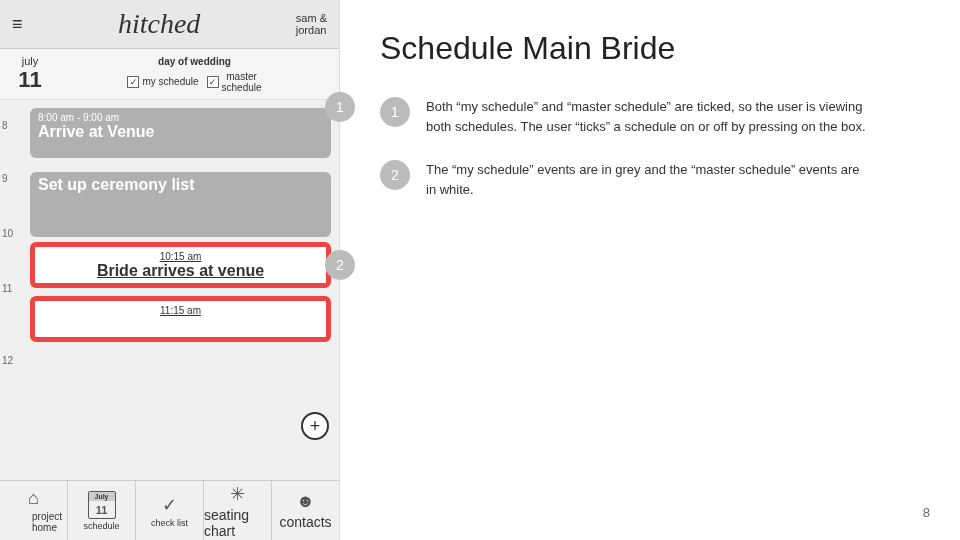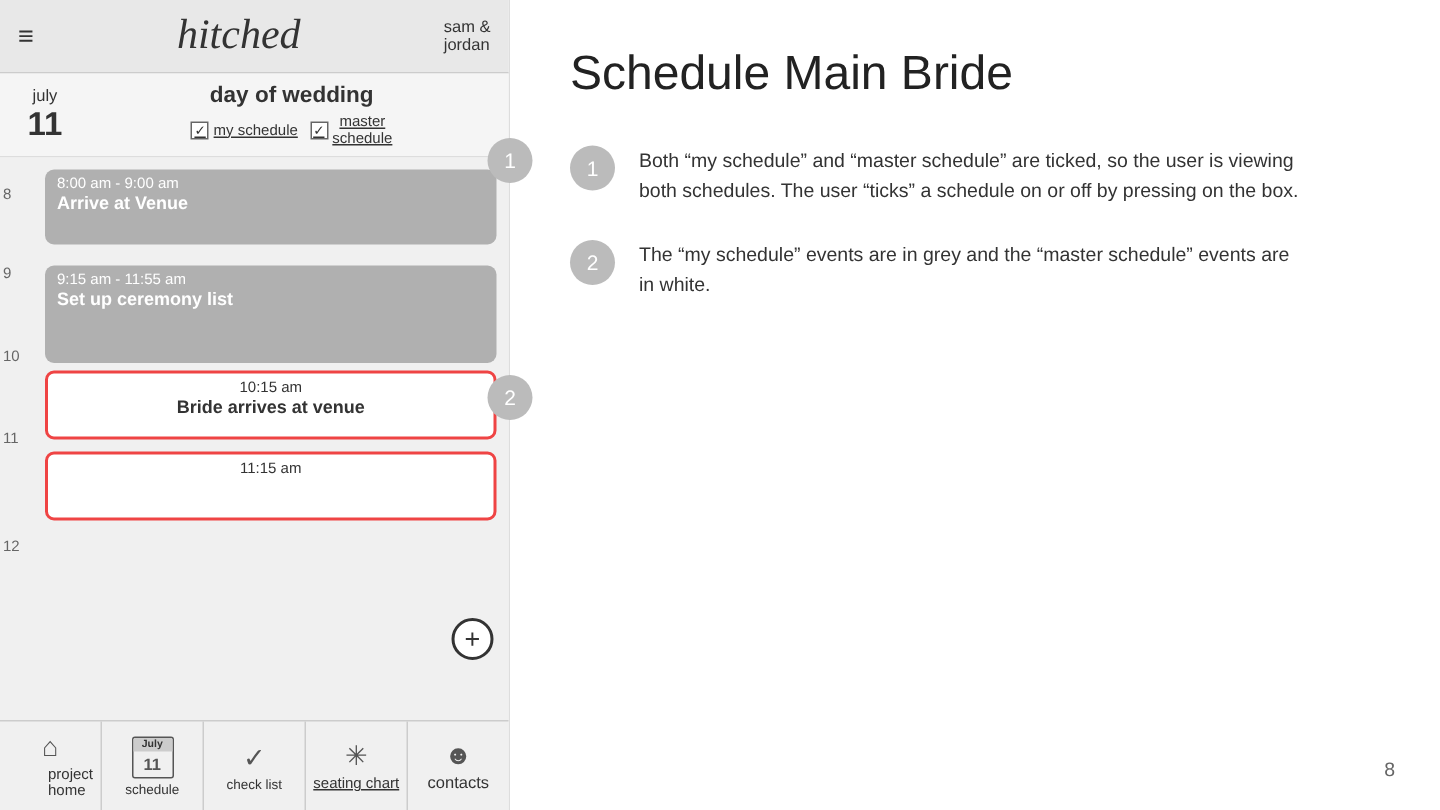--- a/index.html
+++ b/index.html
@@ -70,37 +70,36 @@
     .date-day {
       font-size: 22px;
       font-weight: bold;
       color: #333;
     }
     .schedule-title-block {
       flex: 1;
       text-align: center;
     }
     .schedule-title {
-      font-size: 15px;
+      font-size: 10px;
       font-weight: bold;
       color: #333;
     }
     .schedule-toggles {
       display: flex;
       gap: 8px;
       margin-top: 4px;
       justify-content: center;
     }
     .schedule-toggle {
       display: flex;
       align-items: center;
       gap: 3px;
       font-size: 10px;
       color: #333;
-      text-decoration: underline;
     }
     .checkbox {
       width: 12px;
       height: 12px;
       border: 1px solid #666;
       background: #fff;
       display: flex;
       align-items: center;
       justify-content: center;
       font-size: 9px;
@@ -148,28 +147,29 @@
       padding: 4px 8px;
       font-size: 11px;
     }
     .event-block.grey {
       background: #b0b0b0;
       color: #fff;
     }
     .event-block.white {
       background: #fff;
       color: #333;
-      border: 2px solid #ef4444;
+      border: 5px solid #ef4444;
       text-align: center;
+      text-decoration: underline;
     }
     .event-time {
       font-size: 10px;
     }
     .event-title {
-      font-size: 12px;
+      font-size: 16px;
       font-weight: bold;
     }
 
     
     .add-btn {
       position: absolute;
       bottom: 40px;
       right: 10px;
       width: 28px;
       height: 28px;
@@ -350,21 +350,20 @@
       </div>
 
       <div class="events-area">
 
         <div class="event-block grey" style="top:8px; height:50px;">
           <div class="event-time">8:00 am - 9:00 am</div>
           <div class="event-title">Arrive at Venue</div>
         </div>
 
         <div class="event-block grey" style="top:72px; height:65px;">
-          <div class="event-time">9:15 am - 11:55 am</div>
           <div class="event-title">Set up ceremony list</div>
         </div>
 
         <div class="event-block white" style="top:142px; height:46px;">
           <div class="event-time">10:15 am</div>
           <div class="event-title">Bride arrives at venue</div>
         </div>
 
         <div class="event-block white" style="top:196px; height:46px;">
           <div class="event-time">11:15 am</div>
@@ -387,25 +386,25 @@
           <span style="position:relative;z-index:1;font-size:11px;font-weight:bold;">11</span>
         </div>
         <span style="font-size:9px;">schedule</span>
       </div>
       <div class="nav-item">
         <span class="nav-icon">✓</span>
         <span style="font-size:9px;">check list</span>
       </div>
       <div class="nav-item">
         <span class="nav-icon">✳</span>
-        <span style="font-size:10px;text-decoration:underline;">seating chart</span>
+        <span style="font-size:14px;">seating chart</span>
       </div>
       <div class="nav-item">
         <span class="nav-icon">☻</span>
-        <span style="font-size:11px;">contacts</span>
+        <span style="font-size:14px;">contacts</span>
       </div>
     </div>
   </div>
 
   <div class="callout-bubble" style="top: 92px; right: -15px;">1</div>
   <div class="callout-bubble" style="top: 250px; right: -15px;">2</div>
 </div>
 
 <div class="right-panel">
   <h1 class="page-title">Schedule Main Bride</h1>

